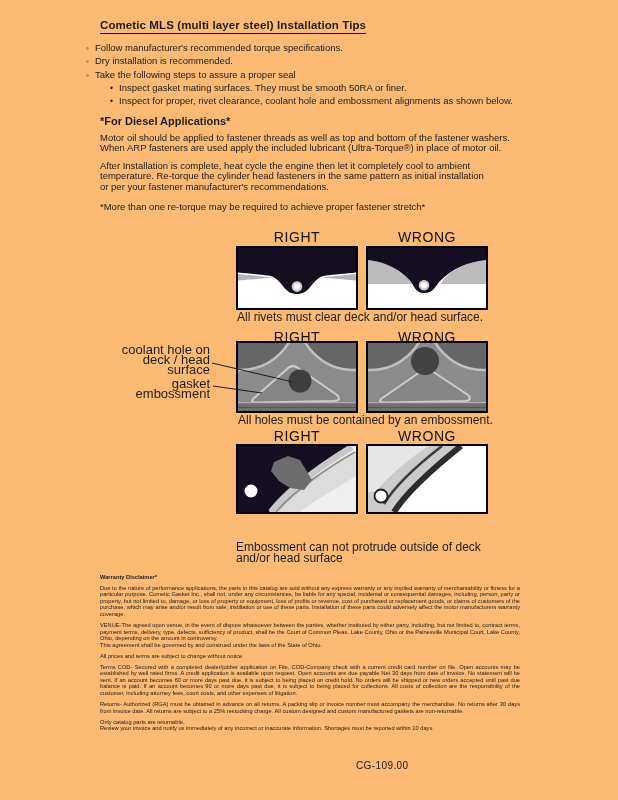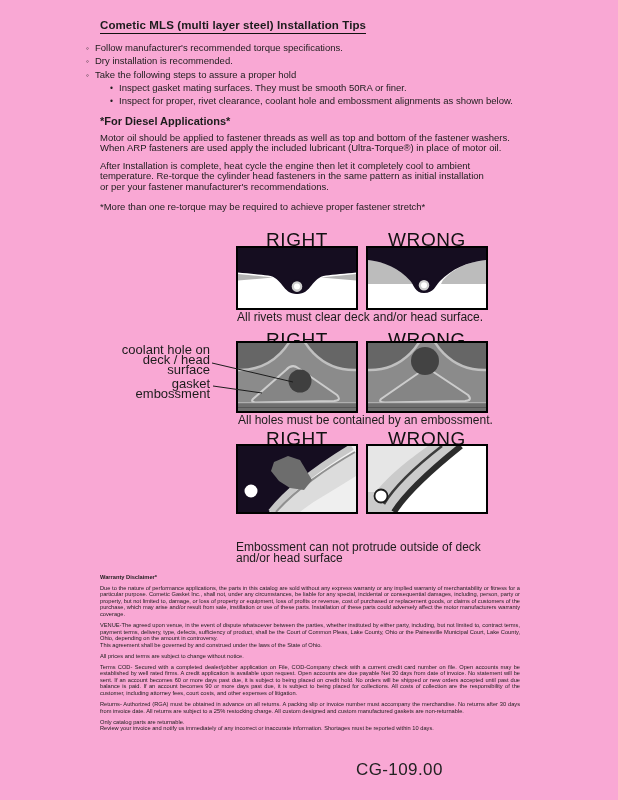--- a/index.html
+++ b/index.html
@@ -1,64 +1,64 @@
 <!DOCTYPE html>
 <html><head>
 <meta charset="utf-8">
 <style>
   * { margin:0; padding:0; box-sizing:border-box; }
   html,body { background:#e9e9e9; }
   .page {
-    position:relative; width:618px; height:800px; background:#f9a8d4;
+    position:relative; width:618px; height:800px; background:#fdba74;
     font-family:"Liberation Sans", sans-serif; color:#1c1c1c; overflow:hidden;
     margin:0 auto;
   }
   .abs { position:absolute; }
   .title {
     left:100px; top:19px; font-size:11.5px; font-weight:bold; letter-spacing:.1px;
     padding-bottom:2px; border-bottom:1.6px solid #111; display:inline-block;
   }
   .bullets { left:86px; top:43px; width:460px; font-size:9.5px; line-height:10.5px; }
   .brow { display:flex; margin-bottom:2.8px; }
   .brow .glyph { width:9px; flex:0 0 9px; text-align:left; font-size:8.5px; }
   .brow.sub { padding-left:24px; }
   .diesel-h { left:100px; top:115px; font-size:11px; font-weight:bold; }
   .para { font-size:9.5px; line-height:10.4px; white-space:pre-line; width:455px; }
   .p1 { left:100px; top:133px; }
   .p2 { left:100px; top:161px; }
   .p3 { left:100px; top:202px; }
-  .pairhdr { width:122px; text-align:center; font-size:19px; letter-spacing:.6px; color:#111; }
+  .pairhdr { width:122px; text-align:center; font-size:14px; letter-spacing:.6px; color:#111; }
   .figbox { width:122px; background:#fff; border:2px solid #000; }
   .figbox svg { display:block; width:100%; height:100%; }
   .caption { font-size:12px; line-height:10.5px; white-space:pre-line; }
   .ptrlabel { width:112px; text-align:right; font-size:13px; line-height:10px; white-space:pre-line; }
   .legal { left:100px; top:574px; width:420px; font-size:5.7px; line-height:6.6px; text-align:justify; }
   .legal .lh { font-weight:bold; margin-bottom:4px; }
   .legal p { margin-bottom:4.4px; white-space:pre-line; }
-  .pagenum { left:356px; top:760px; font-size:17px; letter-spacing:.4px; color:#222; }
+  .pagenum { left:356px; top:760px; font-size:10px; letter-spacing:.4px; color:#222; }
 </style>
 </head>
 <body>
 
 <div class="page">
 
   <div class="abs title">Cometic MLS (multi layer steel) Installation Tips</div>
 
   <div class="abs bullets">
     <div class="brow">
       <span class="glyph">◦</span>
       <span>Follow manufacturer's recommended torque specifications.</span>
     </div>
     <div class="brow">
       <span class="glyph">◦</span>
       <span>Dry installation is recommended.</span>
     </div>
     <div class="brow">
       <span class="glyph">◦</span>
-      <span>Take the following steps to assure a proper hold</span>
+      <span>Take the following steps to assure a proper seal</span>
     </div>
     <div class="brow sub">
       <span class="glyph">•</span>
       <span>Inspect gasket mating surfaces.  They must be smooth 50RA or finer.</span>
     </div>
     <div class="brow sub">
       <span class="glyph">•</span>
       <span>Inspect for proper, rivet clearance, coolant hole and embossment alignments as shown below.</span>
     </div>
   </div>

